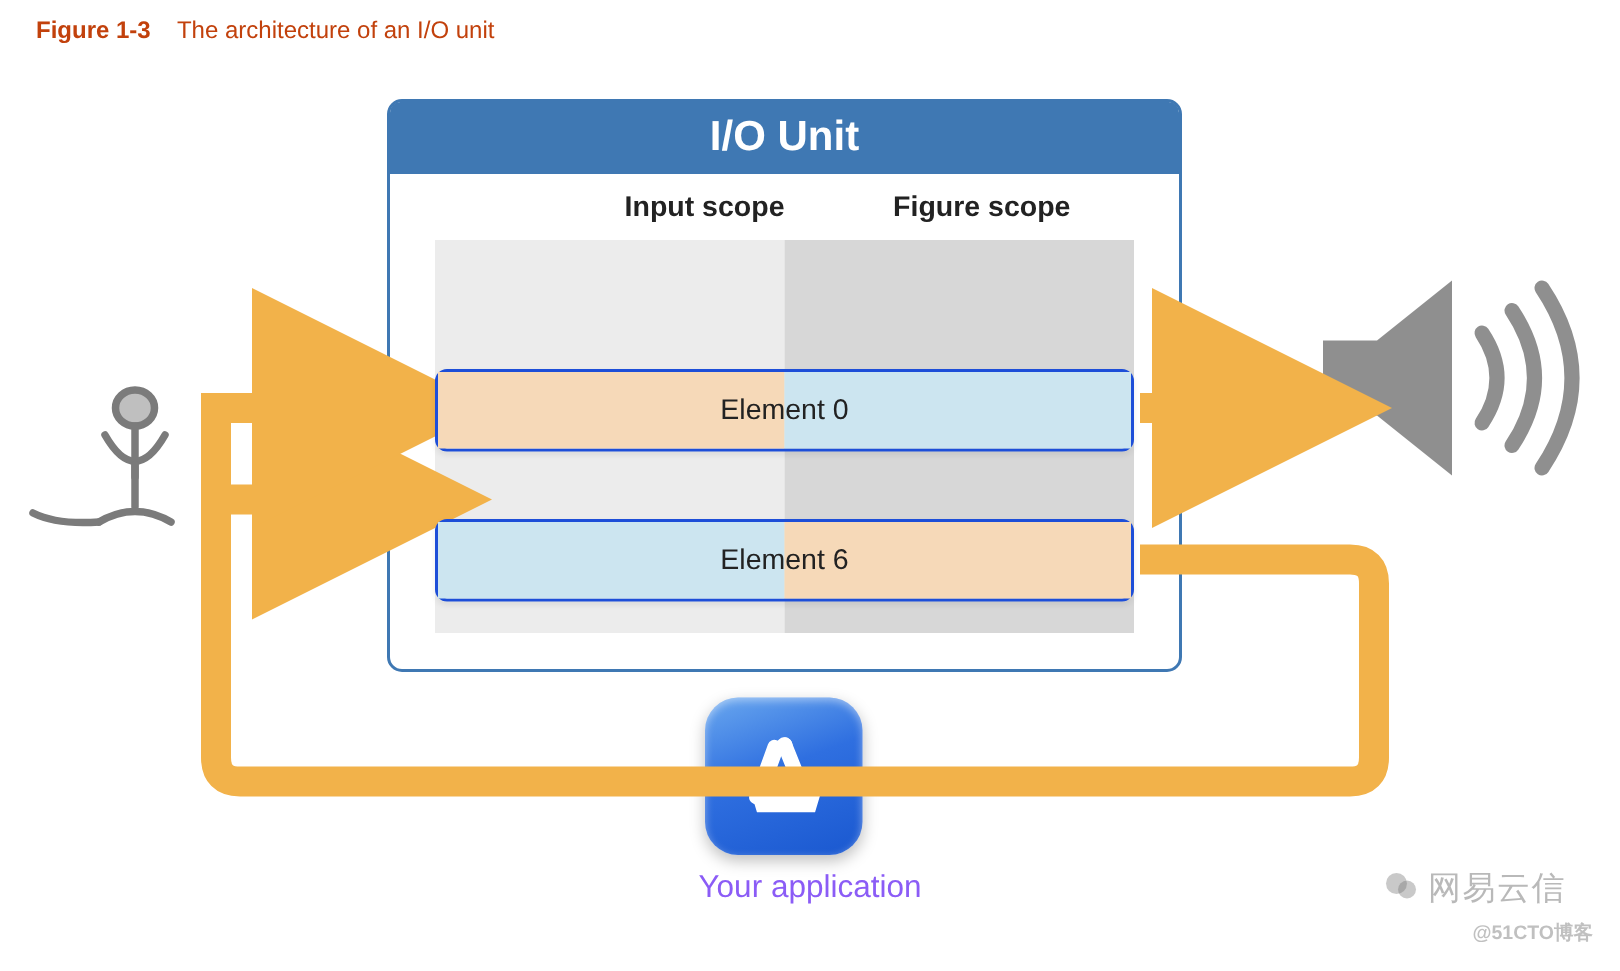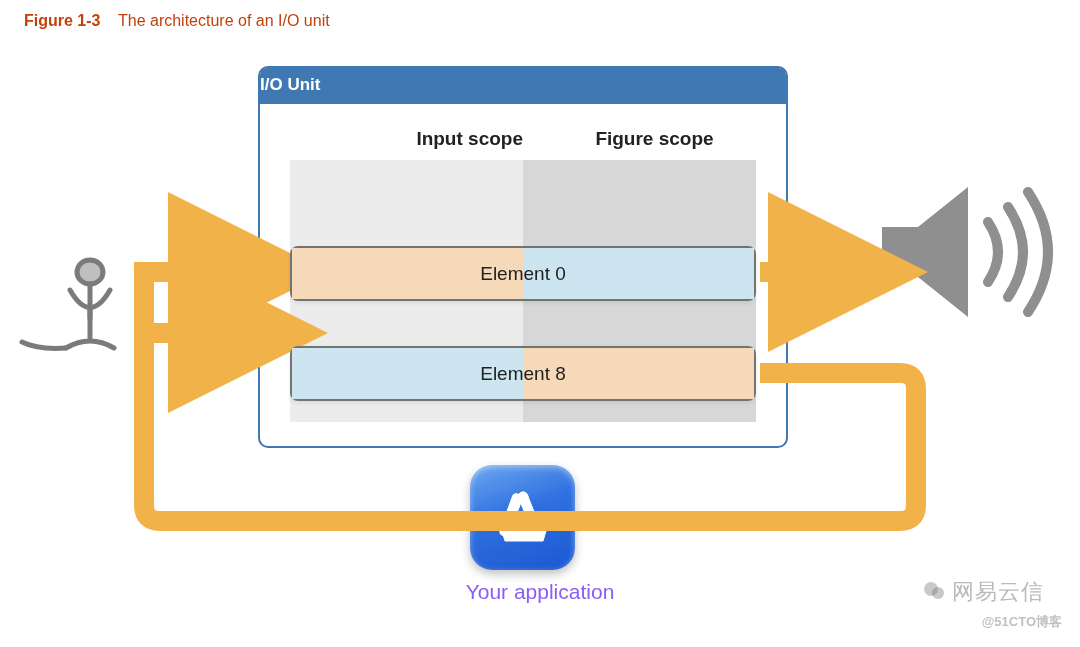--- a/index.html
+++ b/index.html
@@ -28,23 +28,23 @@
     width: 530px;
     height: 382px;
     border: 2px solid #3F78B3;
     border-radius: 10px;
     background: #fff;
     overflow: visible;
   }
   .io-unit-header {
     background: #3F78B3;
     color: #fff;
-    text-align: left;
+    text-align: center;
     font-weight: bold;
-    font-size: 17px;
+    font-size: 28px;
     padding: 7px 0 9px 0;
     border-radius: 7px 7px 0 0;
   }
   .scope-labels {
     position: absolute;
     top: 60px;
     width: 100%;
     text-align: center;
     font-weight: bold;
     font-size: 19px;
@@ -62,21 +62,21 @@
     display: flex;
   }
   .scope-input { flex: 1; background: #ECECEC; }
   .scope-output { flex: 1; background: #D7D7D7; }
 
   .element-row {
     position: absolute;
     left: 30px;
     right: 30px;
     height: 55px;
-    border: 2px solid #737373;
+    border: 2px solid #1d4ed8;
     border-radius: 8px;
     display: flex;
     z-index: 5;
     box-shadow: 0 2px 4px rgba(0,0,0,0.08);
   }
   .element-row.row0 { top: 178px; }
   .element-row.row1 { top: 278px; }
   .half-orange { flex: 1; background: #F6D9B8; }
   .half-blue { flex: 1; background: #CCE5F0; }
   .element-label {
@@ -200,21 +200,21 @@
 
   <div class="element-row row0">
     <div class="half-orange"></div>
     <div class="half-blue"></div>
     <div class="element-label">Element 0</div>
   </div>
 
   <div class="element-row row1">
     <div class="half-blue"></div>
     <div class="half-orange"></div>
-    <div class="element-label">Element 8</div>
+    <div class="element-label">Element 6</div>
   </div>
 </div>
 
 <svg class="mic-svg" viewBox="0 0 120 120">
   <g stroke="#7b7b7b" stroke-width="5" fill="none" stroke-linecap="round">
     <ellipse cx="72" cy="22" rx="13" ry="12" fill="#bfbfbf"></ellipse>
     <line x1="72" y1="34" x2="72" y2="68"></line>
     <path d="M52 40 Q72 75 92 40"></path>
     <line x1="72" y1="60" x2="72" y2="88"></line>
     <path d="M48 98 Q72 84 96 98"></path>

